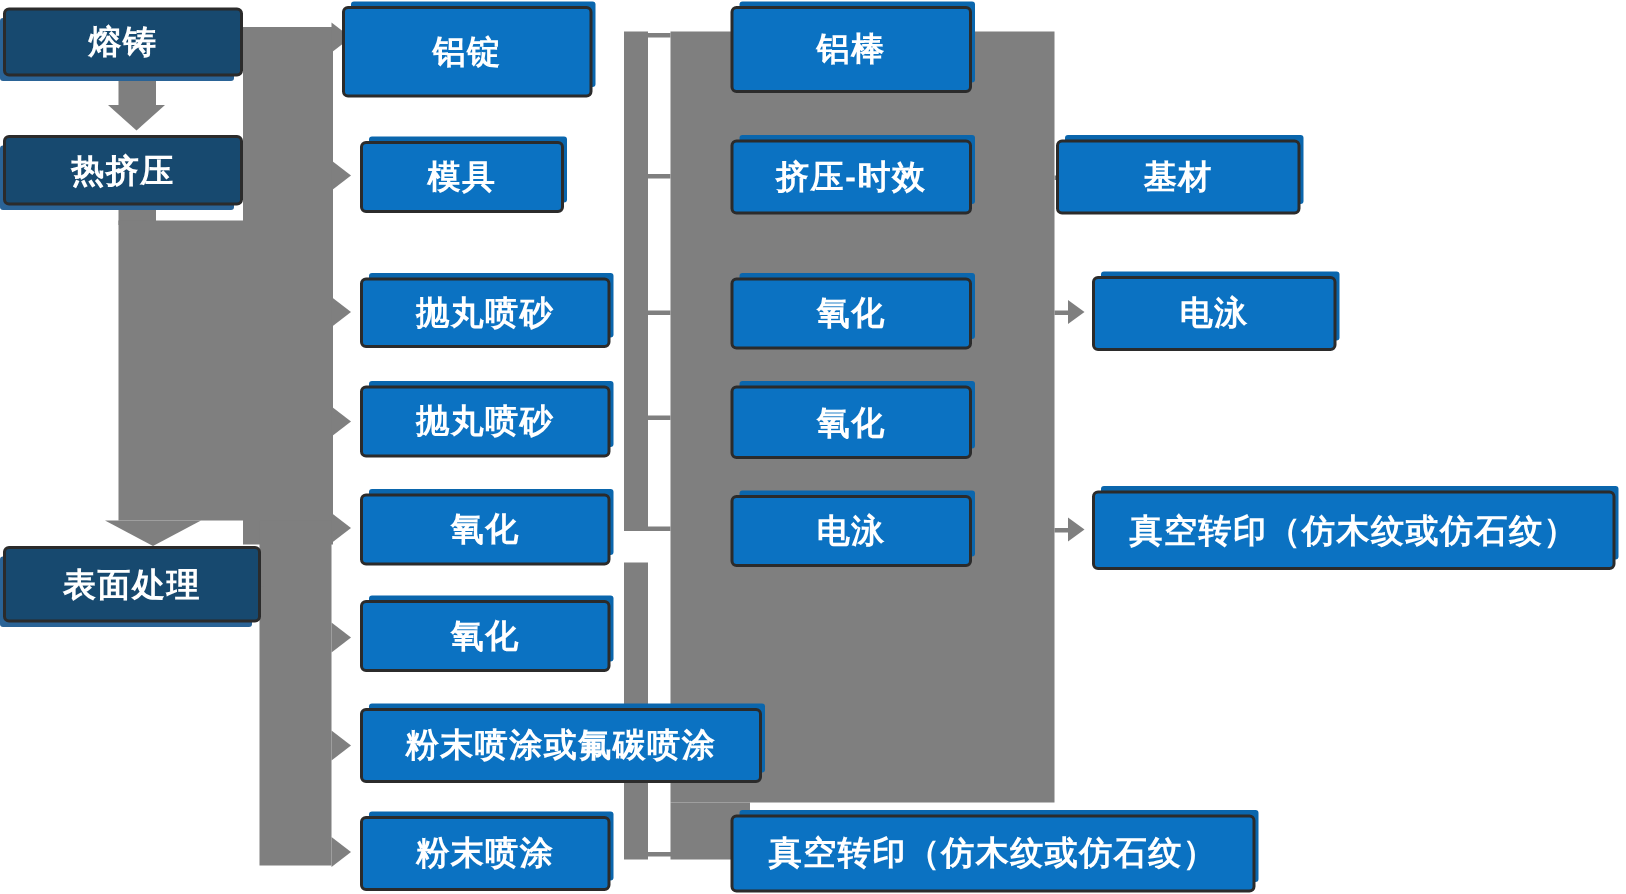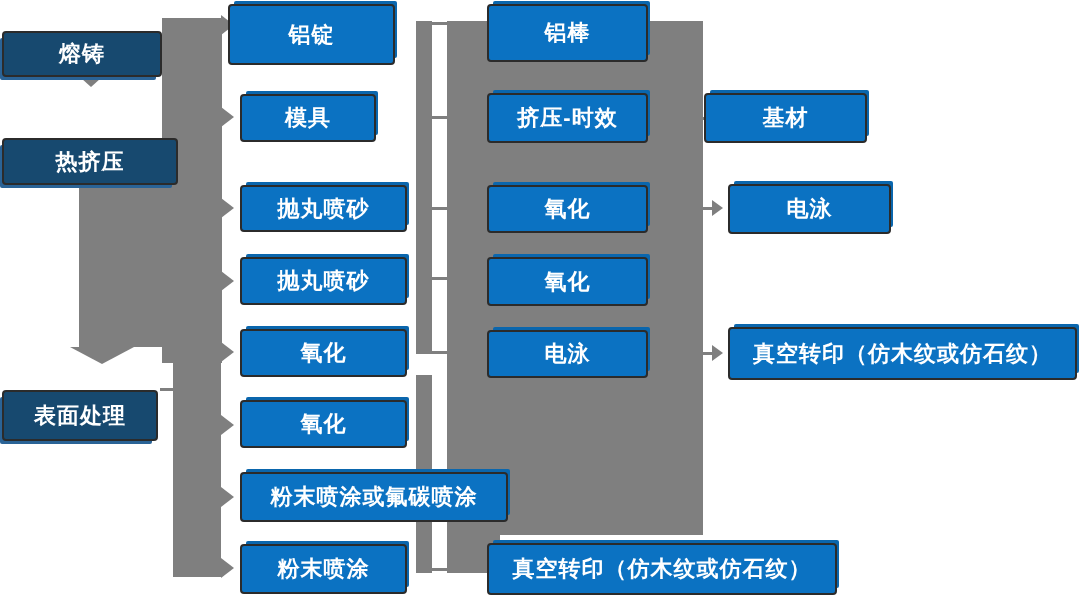--- a/index.html
+++ b/index.html
@@ -7,21 +7,21 @@
     position:relative;width:1084px;height:596px;background:#ffffff;
     font-family:"Liberation Sans","DejaVu Sans",sans-serif;overflow:hidden;
   }
   
   .node{
     position:absolute;display:flex;align-items:center;justify-content:center;
     color:#ffffff;font-weight:bold;font-size:22px;letter-spacing:1px;
     border:2px solid var(--outline);border-radius:4px;box-sizing:border-box;
     z-index:3;white-space:nowrap;text-align:center;
   }
-  .dark{background:var(--dark_blue);box-shadow:-4px 5px 0 -2px var(--dark_blue_shadow);margin-top:26px;}
+  .dark{background:var(--dark_blue);box-shadow:-4px 5px 0 -2px var(--dark_blue_shadow);}
   .light{background:var(--light_blue);box-shadow:4px -5px 0 -2px var(--light_blue_shadow);}
   
   .g{position:absolute;background:var(--gray);z-index:1;}
   .thin{position:absolute;background:var(--gray);height:3px;z-index:1;}
   .tri{position:absolute;width:0;height:0;z-index:2;}
 </style>
 </head>
 <body>
 
 <div class="stage">
@@ -58,22 +58,22 @@
   <div class="g" style="left:447px;top:535px;width:53px;height:38px"></div>
 
   <div class="g" style="left:703px;top:117px;width:10px;height:3px"></div>
   <div class="tri" style="left:712px;top:110px;border-top:8px solid transparent;border-bottom:8px solid transparent;border-left:11px solid var(--gray)"></div>
   <div class="g" style="left:703px;top:207px;width:10px;height:3px"></div>
   <div class="tri" style="left:712px;top:200px;border-top:8px solid transparent;border-bottom:8px solid transparent;border-left:11px solid var(--gray)"></div>
   <div class="g" style="left:703px;top:352px;width:10px;height:3px"></div>
   <div class="tri" style="left:712px;top:345px;border-top:8px solid transparent;border-bottom:8px solid transparent;border-left:11px solid var(--gray)"></div>
 
   <div class="node dark" style="left:2px;top:5px;width:160px;height:46px">熔铸</div>
-  <div class="node dark" style="left:2px;top:112px;width:176px;height:47px">热挤压</div>
-  <div class="node dark" style="left:2px;top:364px;width:156px;height:51px">表面处理</div>
+  <div class="node dark" style="left:2px;top:90px;width:160px;height:47px">热挤压</div>
+  <div class="node dark" style="left:2px;top:364px;width:172px;height:51px">表面处理</div>
 
   <div class="node light" style="left:228px;top:4px;width:167px;height:61px">铝锭</div>
   <div class="node light" style="left:240px;top:94px;width:136px;height:48px">模具</div>
   <div class="node light" style="left:240px;top:185px;width:167px;height:47px">抛丸喷砂</div>
   <div class="node light" style="left:240px;top:257px;width:167px;height:48px">抛丸喷砂</div>
   <div class="node light" style="left:240px;top:329px;width:167px;height:48px">氧化</div>
   <div class="node light" style="left:240px;top:400px;width:167px;height:48px">氧化</div>
   <div class="node light" style="left:240px;top:472px;width:268px;height:50px">粉末喷涂或氟碳喷涂</div>
   <div class="node light" style="left:240px;top:544px;width:167px;height:50px">粉末喷涂</div>
 

